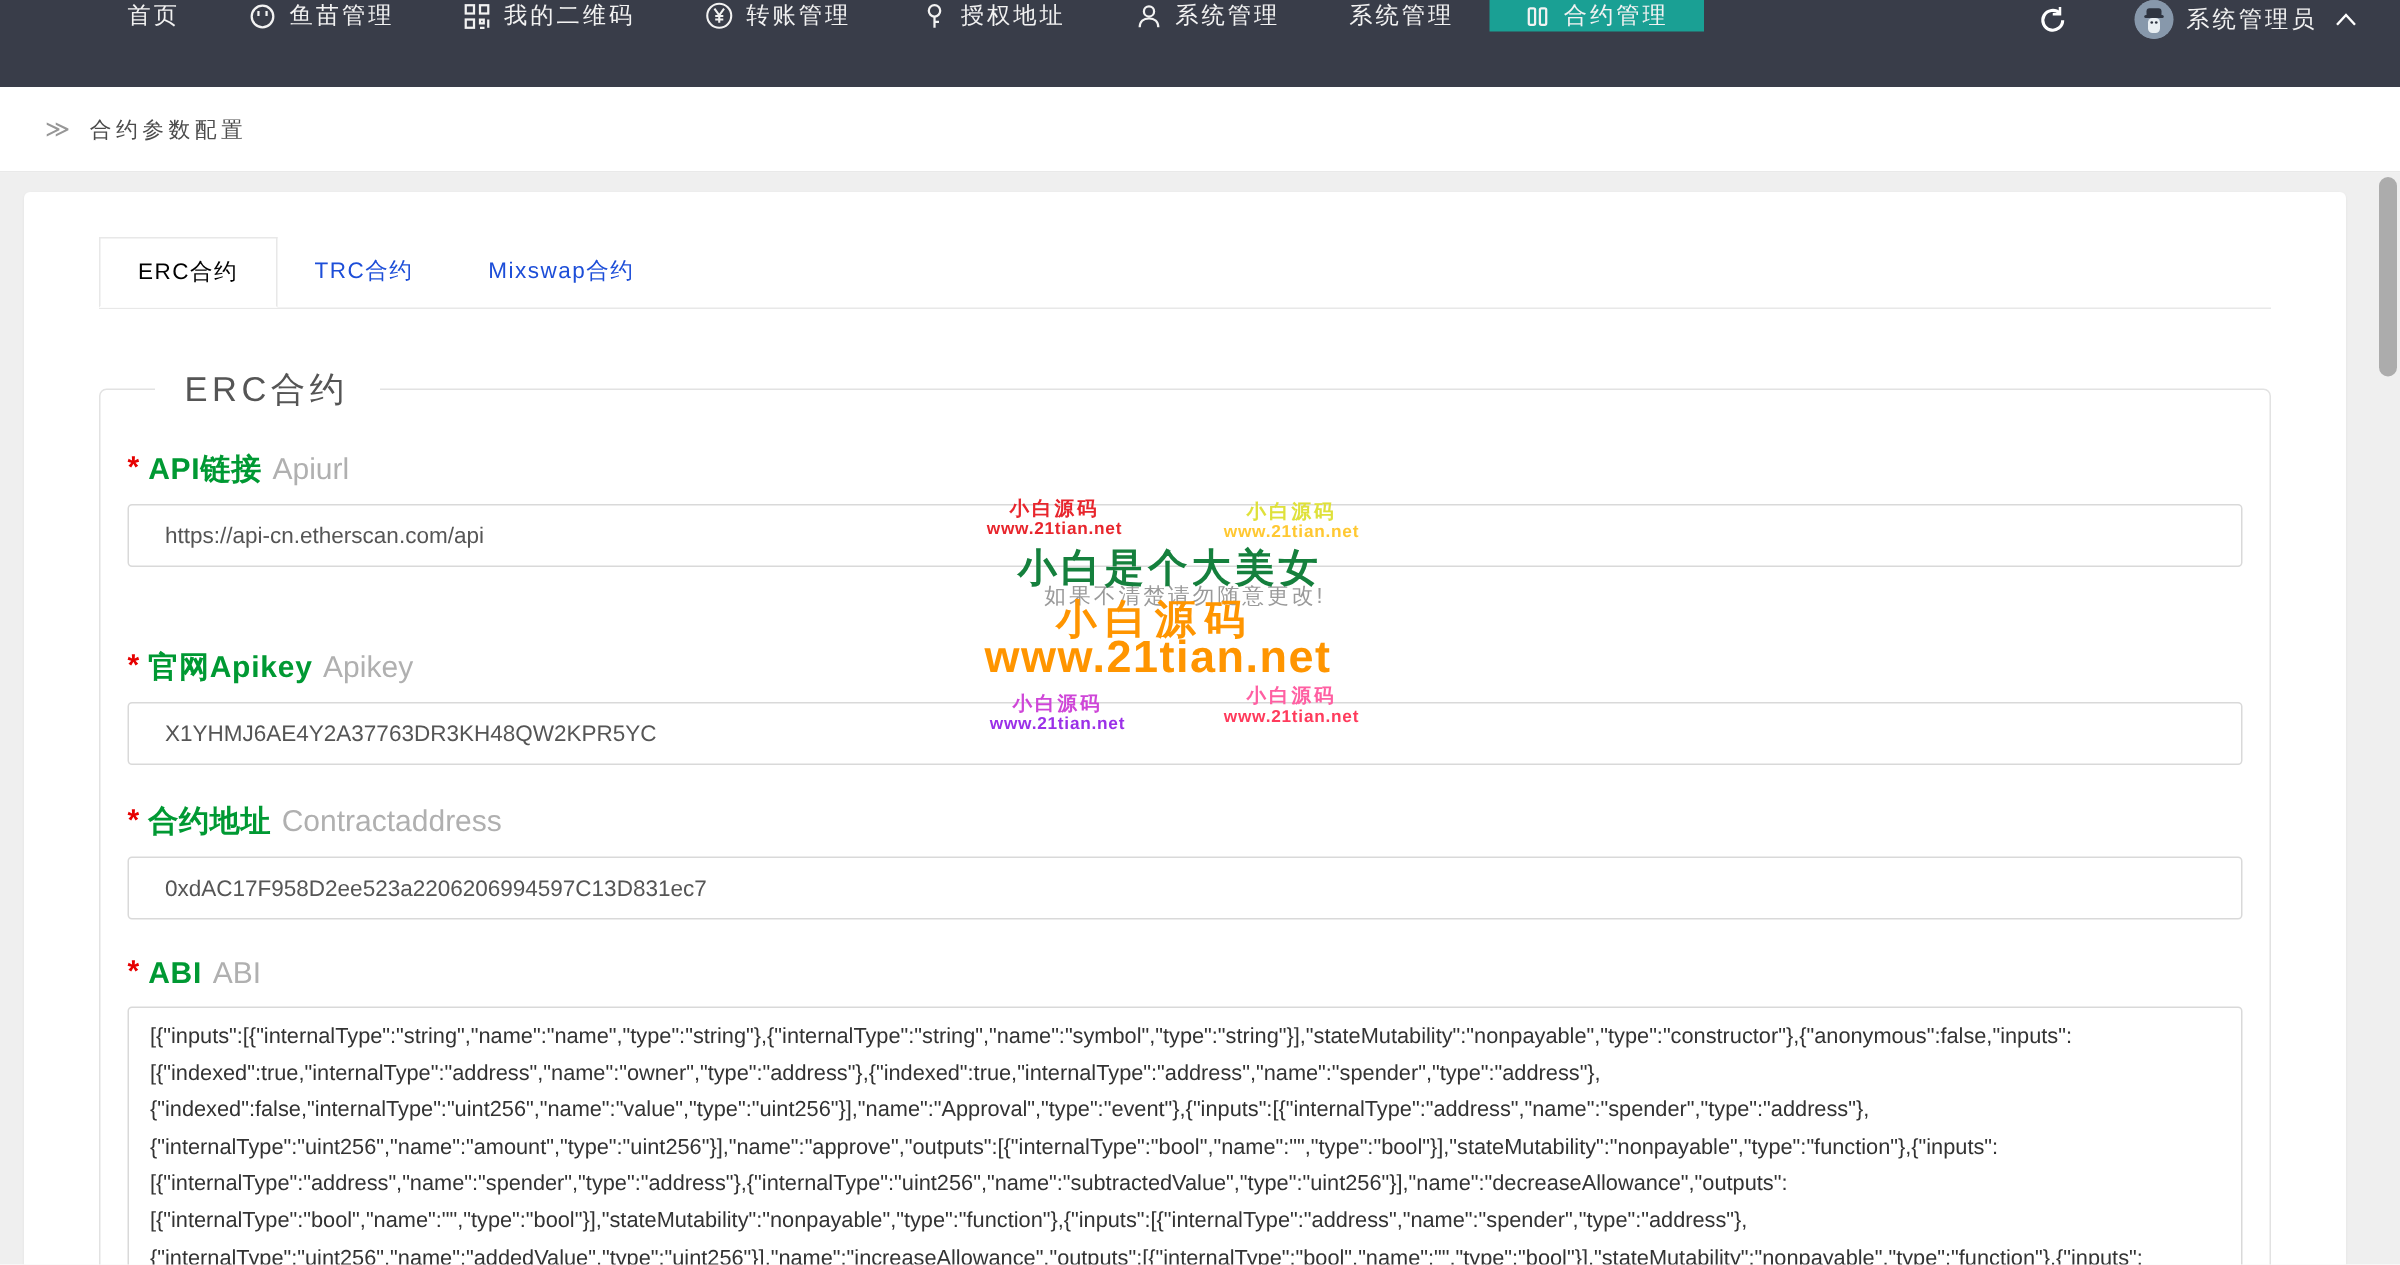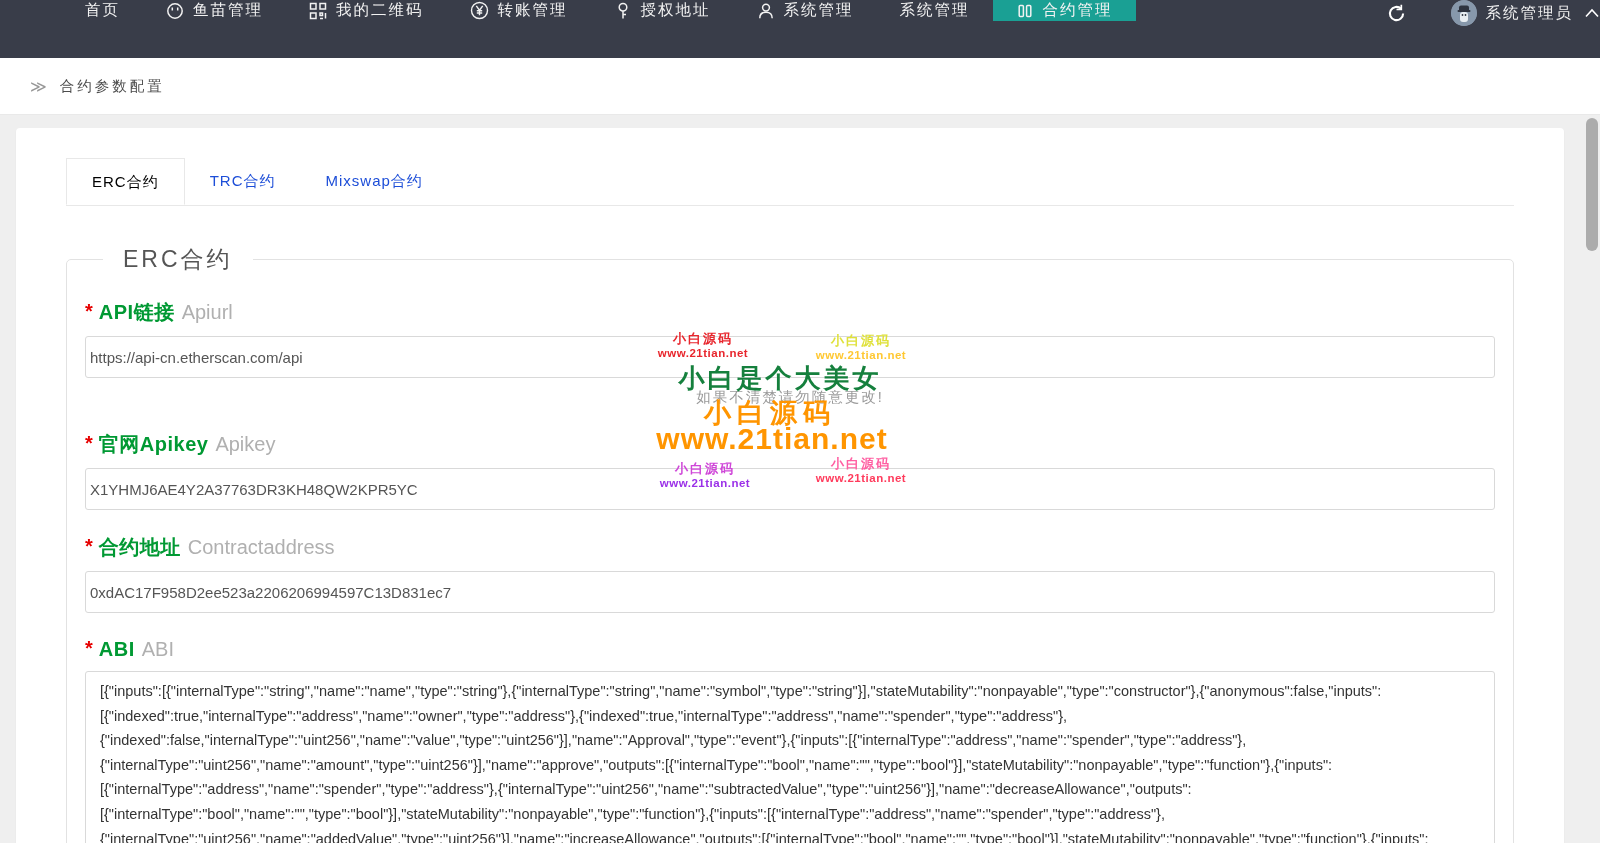--- a/index.html
+++ b/index.html
@@ -5,21 +5,21 @@
   * { margin:0; padding:0; box-sizing:border-box; }
   html,body { width:1600px; height:843px; overflow:hidden; }
   body { font-family:"Liberation Sans","DejaVu Sans",sans-serif; background:#efefef; position:relative; }
 
   
   .navbar { height:58px; background:#393D49; display:flex; align-items:flex-start; color:#f2f2f2; }
   .nav-left { display:flex; margin-left:62px; }
   .nav-item { display:flex; align-items:center; gap:9px; padding:0 23px; font-size:15.5px; letter-spacing:2px; cursor:pointer; white-space:nowrap; }
   .nav-item.active { background:#1AA094; }
   .nav-icon { display:flex; align-items:center; }
-  .nav-right { margin-left:auto; display:flex; align-items:center; }
+  .nav-right { margin-left:auto; display:flex; align-items:center; padding-right:28px; }
   .refresh-btn { margin-right:44px; cursor:pointer; display:flex; align-items:center; }
   .user-area { display:flex; align-items:center; cursor:pointer; }
   .avatar { width:26px; height:26px; border-radius:50%; overflow:hidden; margin-right:9px; background:#8794a6; display:flex; }
   .user-name { font-size:15.5px; letter-spacing:2px; }
   .chevron-up { margin-left:11px; display:flex; align-items:center; }
 
   
   .breadcrumb { height:57px; background:#fff; display:flex; align-items:center; padding-left:30px; border-bottom:1px solid #e9e9e9; }
   .crumb-arrow { color:#979797; font-size:16px; margin-right:13px; }
   .crumb-text { color:#4c4c4c; font-size:14.5px; letter-spacing:3px; }
@@ -32,21 +32,21 @@
   .tab.active { border:1px solid #e8e8e8; border-bottom:1px solid #fff; margin-bottom:-1px; color:#000; background:#fff; }
 
   .erc-fieldset { border:1px solid #e2e2e2; border-radius:5px; margin-top:38px; padding:0 18px 34px; }
   .erc-fieldset legend { margin-left:18px; padding:0 20px; font-size:23px; color:#555; letter-spacing:3px; }
 
   .field { margin-top:24px; }
   .field-label { font-size:20px; margin-bottom:10px; }
   .req { color:#e60000; font-weight:bold; margin-right:6px; vertical-align:1px; }
   .lab-main { color:#009933; font-weight:bold; letter-spacing:.5px; }
   .lab-sub { color:#b0b0b0; margin-left:7px; }
-  .text-input { width:100%; height:42px; border:1px solid #d9d9d9; border-radius:3px; padding:0 4px; font-size:15px; color:#555; background:#fff; outline:none; font-family:inherit; }
+  .text-input { width:100%; height:42px; border:1px solid #d9d9d9; border-radius:3px; padding:0 24px; font-size:15px; color:#555; background:#fff; outline:none; font-family:inherit; }
   .field-help { margin-top:10px; color:#9a9a9a; font-size:14.5px; letter-spacing:2px;text-align:center; }
   .abi-textarea { width:100%; height:560px; border:1px solid #d9d9d9; border-radius:3px; padding:7px 14px; font-size:14.5px; line-height:24.6px; color:#333; resize:none; outline:none; overflow:hidden; white-space:pre-wrap; word-break:break-all; font-family:inherit; }
 
   
   .watermarks { position:absolute; inset:0; pointer-events:none; z-index:6; font-weight:bold; text-align:center; }
   .wm { position:absolute; transform:translateX(-50%); line-height:1.2; white-space:nowrap; }
   .wm-small-l1 { font-size:13px; letter-spacing:2px; }
   .wm-small-l2 { font-size:11.5px; letter-spacing:.5px; }
   .wm-top-left    { left:703px; top:331px; }
   .wm-top-right   { left:861px; top:333px; }

